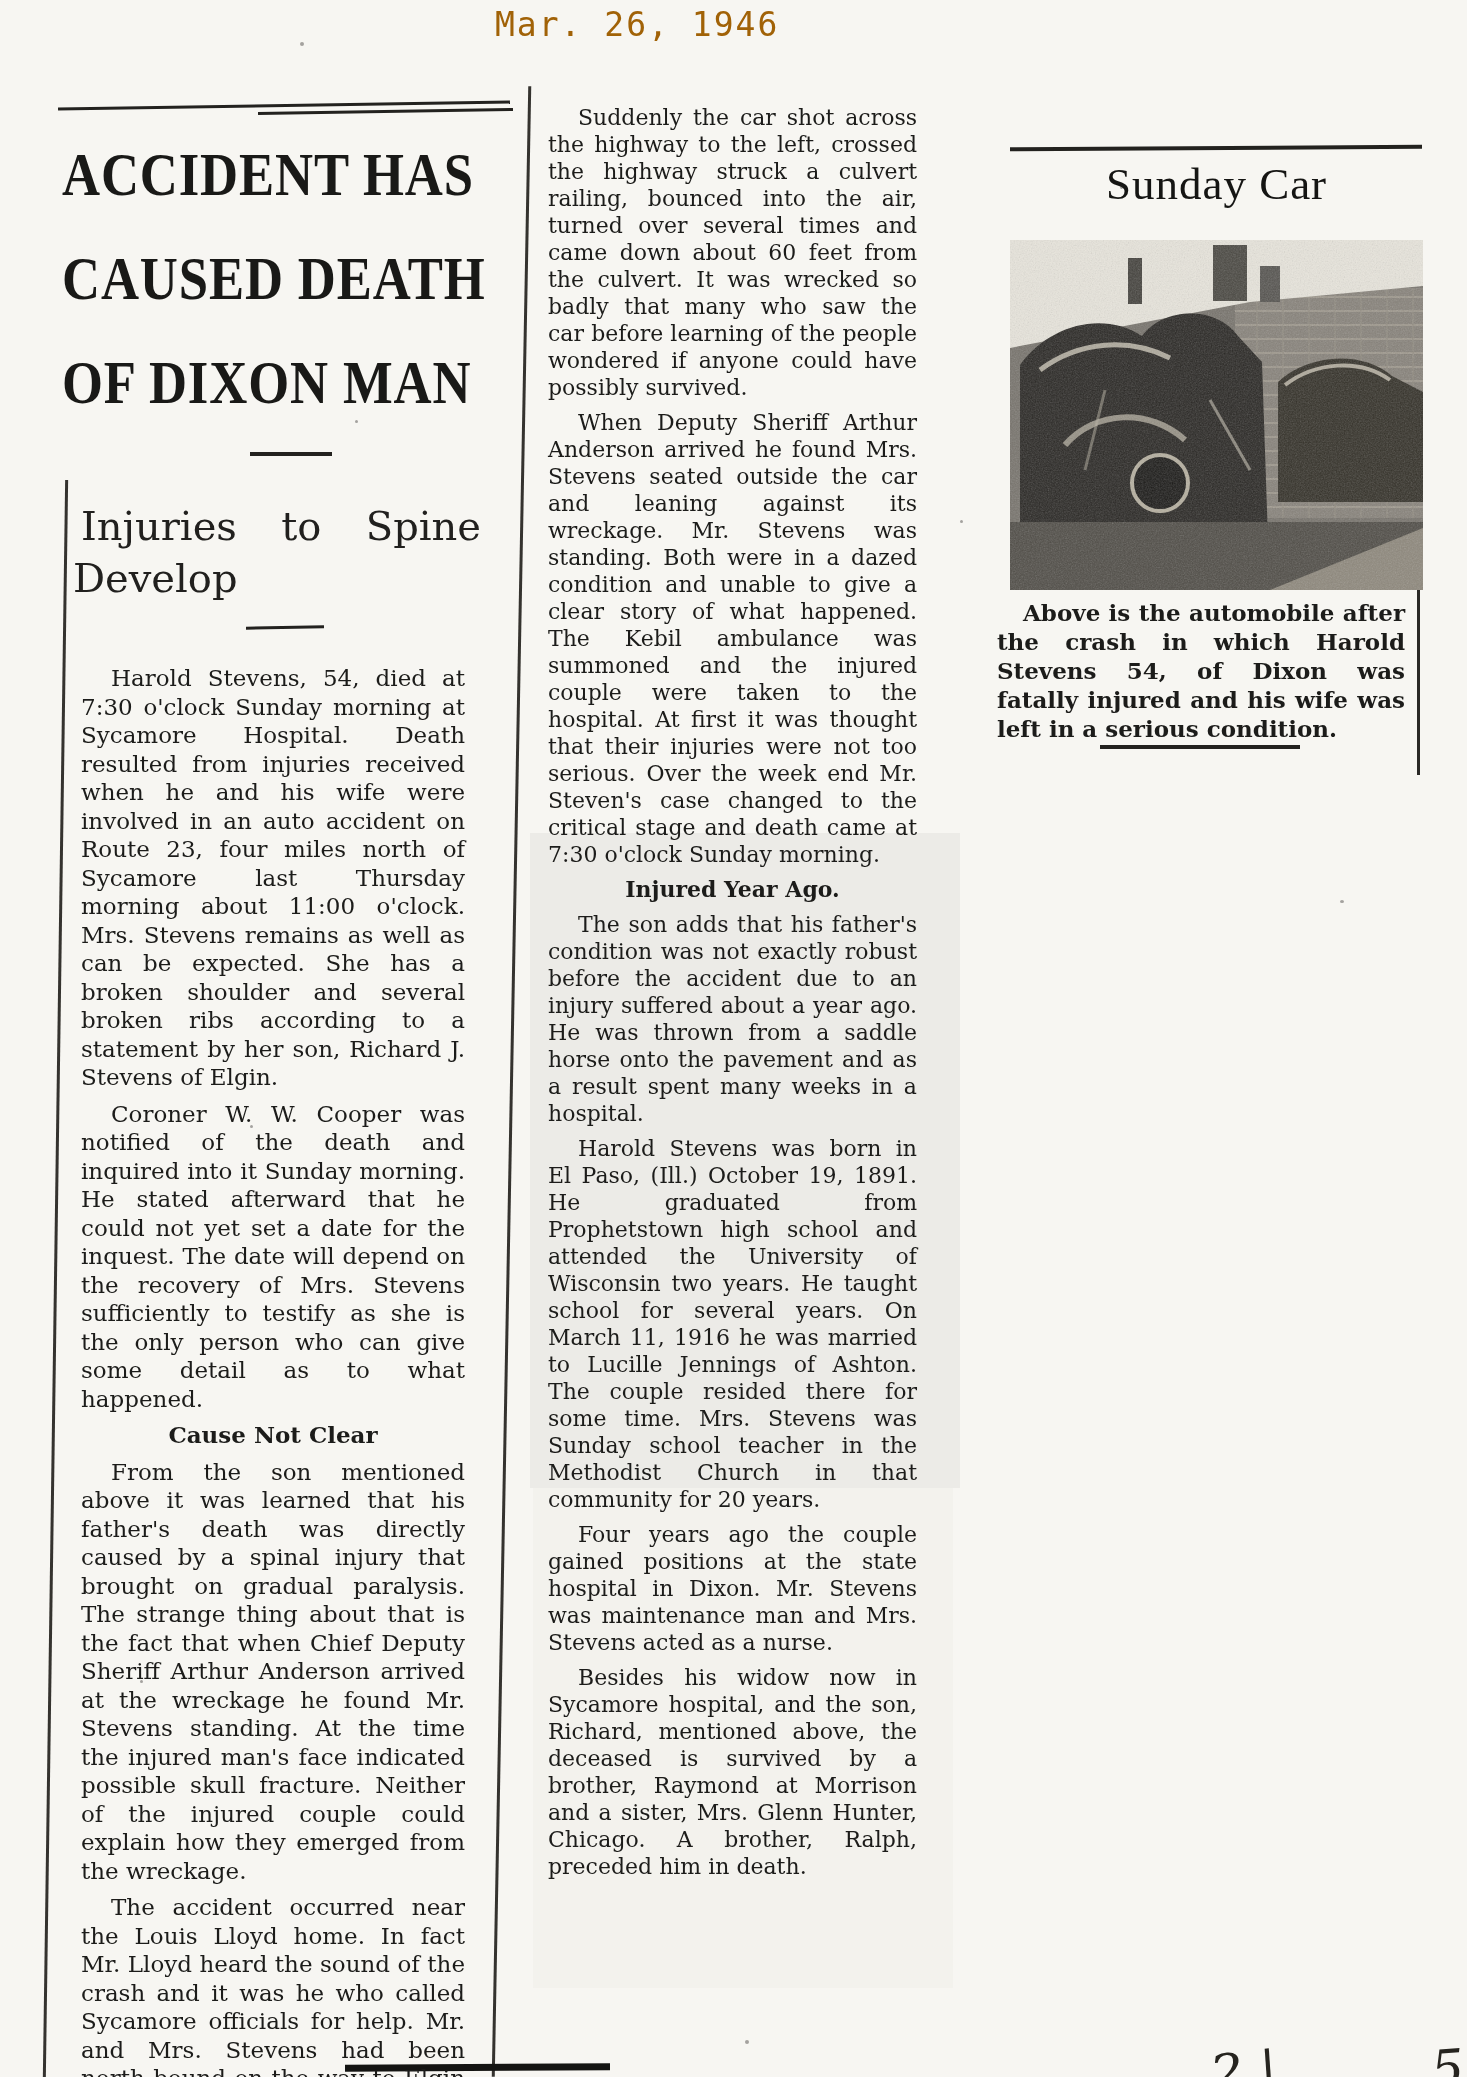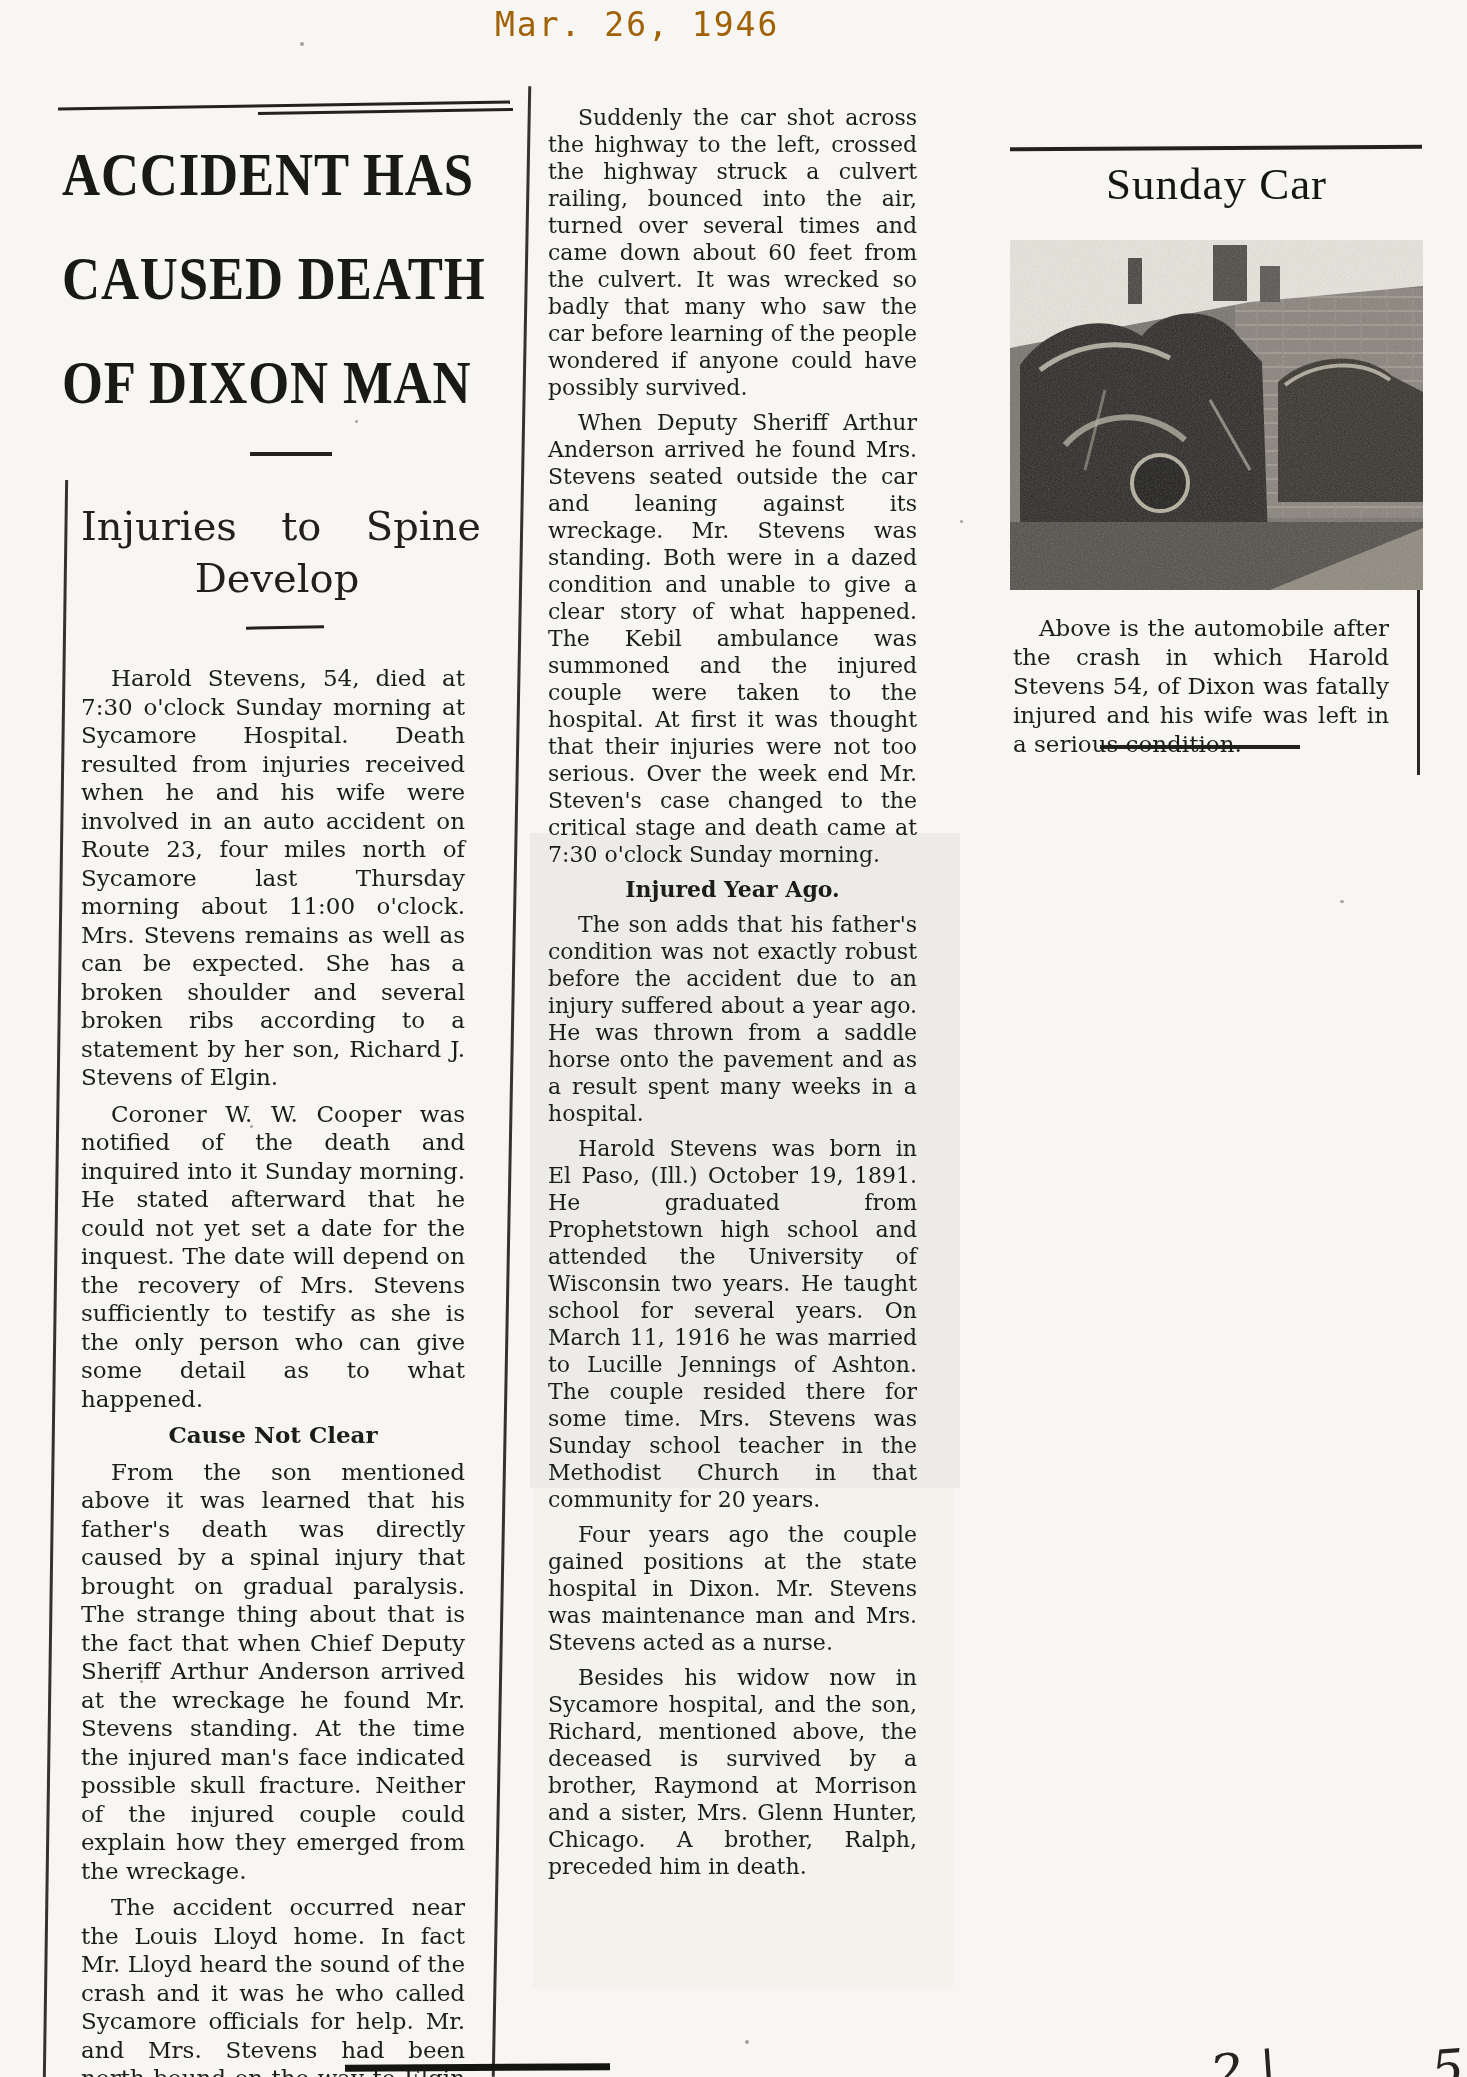--- a/index.html
+++ b/index.html
@@ -37,21 +37,21 @@
   .headline {
     left:62px; top:122px; width:540px;
     font-family:"Liberation Serif", serif;
     font-weight:700; font-size:62px; line-height:104px;
     color:#191917; letter-spacing:1px; white-space:nowrap;
     transform:scaleX(0.85); transform-origin:left top;
   }
   
   .deck { left:73px; top:500px; width:408px; font-size:40px; line-height:52px; color:#21201e; }
   .deck-l1 { text-align:justify; text-align-last:justify;margin-left:8px; }
-  .deck-l2 { text-align:center; }
+  .deck-l2 { }
 
   
   .col { text-align:justify; }
   .col p { text-indent:30px; margin:8px; }
   .col1 { left:73px;  top:656px; width:400px; font-size:23px; line-height:28.5px; }
   .col2 { left:540px; top:96px;  width:385px; font-size:22px; line-height:27px; }
   .subhead { text-align:center; font-weight:700; text-indent:0 !important; }
 
   
   .wash1 { left:530px; top:833px;  width:430px; height:655px; background:rgba(75,72,60,0.06); }
@@ -59,21 +59,21 @@
 
   
   .photo-head {
     left:1010px; top:158px; width:413px;
     font-family:"Liberation Serif", serif;
     font-size:45px; letter-spacing:1px; text-align:center; color:#151513;
   }
   .photo { left:1010px; top:240px; width:413px; height:350px; }
   .photo svg { display:block; width:100%; height:100%; }
   .caption { left:997px; top:598px; width:408px; font-size:23px; line-height:29px; text-align:justify; }
-  .caption p { text-indent:26px; margin:16px; }
+  .caption p { text-indent:26px; margin:0;font-weight:bold; }
 
   
   .hand {
     font-family:"DejaVu Serif", serif; font-style:italic;
     font-size:52px; color:#26241f; transform:rotate(-4deg);
   }
   .hand-l { left:1210px; top:2042px; }
   .hand-r { left:1398px; top:2040px; }
 
   

